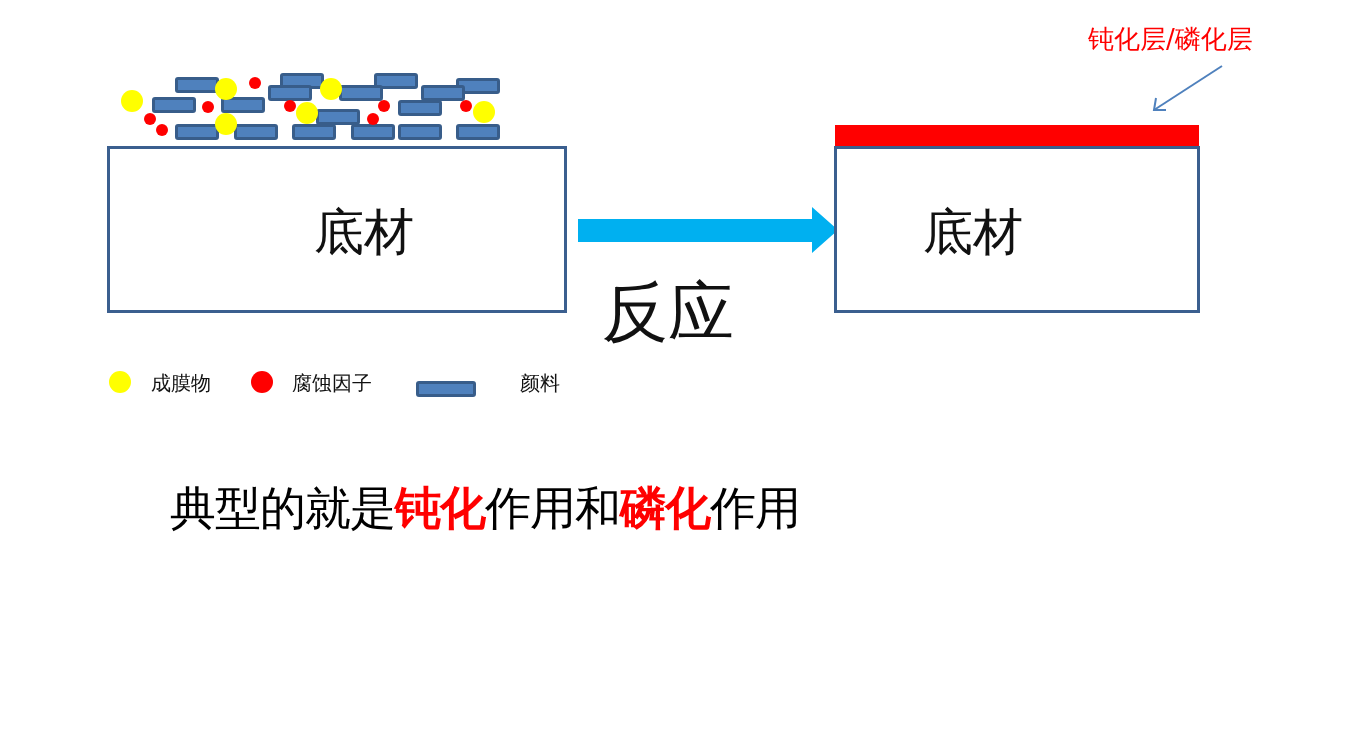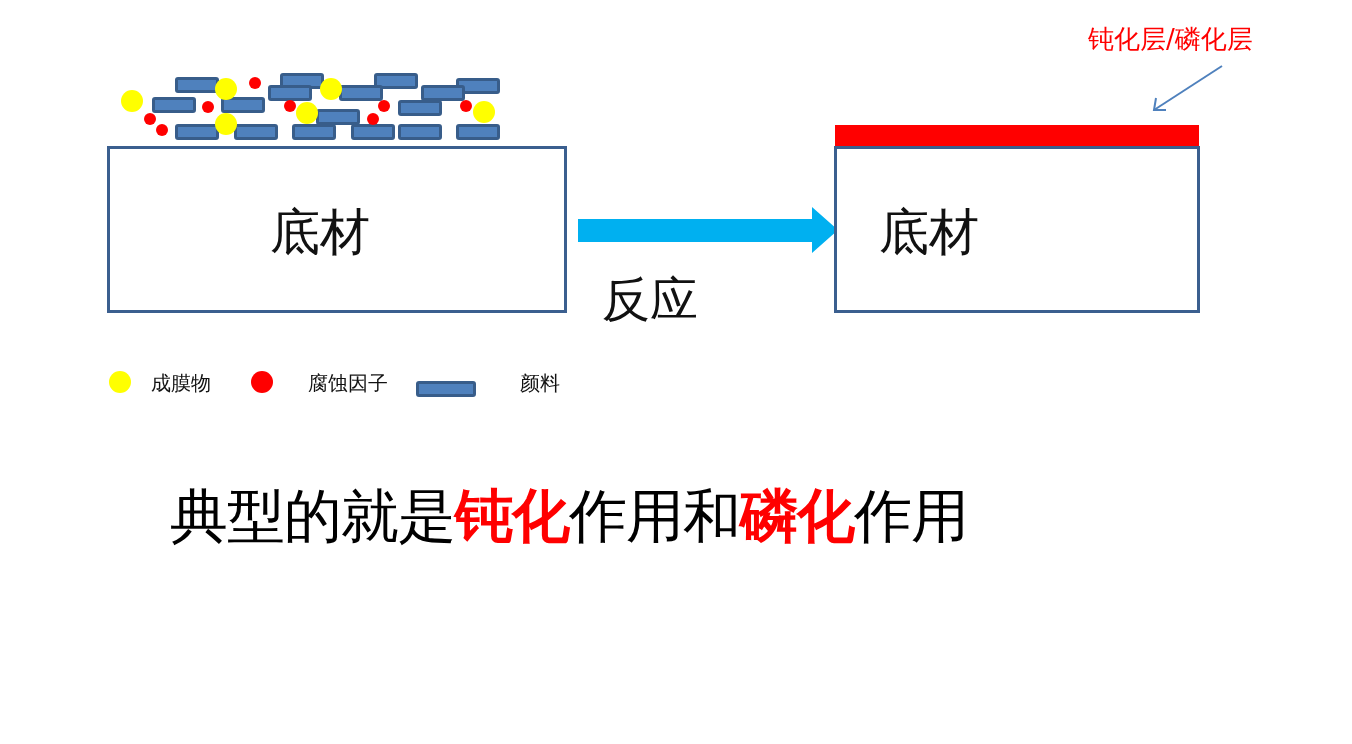--- a/index.html
+++ b/index.html
@@ -1,26 +1,26 @@
 <!DOCTYPE html>
 <html><head>
   <meta charset="utf-8">
   <style>
     html, body { margin: 0; padding: 0; background: #ffffff; }
     body { width: 1352px; height: 744px; position: relative; overflow: hidden;
            font-family: "DejaVu Sans", sans-serif; }
     .abs { position: absolute; }
     .box { position: absolute; border: 3px solid #3b5f8f; box-sizing: border-box; background: #fff; }
-    .box-label { position: absolute; font-family: Liberation Sans, sans-serif; font-size: 50px; color: #111; white-space: nowrap; }
+    .box-label { position: absolute; font-family: Liberation Sans, sans-serif; font-size: 50px; color: #111; white-space: nowrap; margin-left: 44px; }
     .pigment { position: absolute; width: 38px; height: 10px; background: #4f81bd; border: 3px solid #385d8a;
                border-radius: 3px; box-sizing: content-box; transform: translate(-22px, -8px); }
     .yellow { position: absolute; width: 22px; height: 22px; border-radius: 50%; background: #ffff00; transform: translate(-11px, -11px); }
     .red { position: absolute; width: 12px; height: 12px; border-radius: 50%; background: #ff0000; transform: translate(-6px, -6px); }
     .legend-text { position: absolute; font-size: 20px; color: #111; white-space: nowrap; }
-    .caption { position: absolute; left: 170px; top: 478px; font-size: 58px; color: #000; white-space: nowrap; letter-spacing: -1px; }
+    .caption { position: absolute; left: 170px; top: 478px; font-size: 46px; color: #000; white-space: nowrap; letter-spacing: -1px; }
     .caption .hl { color: #ff0000; font-weight: bold; }
     .callout { position: absolute; left: 1088px; top: 22px; font-size: 26px; color: #ff0000; white-space: nowrap; }
   </style>
 </head>
 <body>
 
 <div id="particles">
     <div class="pigment" style="left: 197px; top: 85px;"></div>
     <div class="pigment" style="left: 302px; top: 81px;"></div>
     <div class="pigment" style="left: 396px; top: 81px;"></div>
@@ -54,35 +54,35 @@
     <div class="red" style="left: 466px; top: 106px;"></div>
   </div>
 
 <div class="box" style="left:107px; top:146px; width:460px; height:167px;">
   <span class="box-label" style="left:160px; top:50px;">底材</span>
 </div>
 
 <svg class="abs" style="left:576px; top:205px;" width="264" height="52" viewBox="0 0 264 52">
   <polygon points="2,14 236,14 236,2 262,25 236,48 236,37 2,37" fill="#00b0f0"></polygon>
 </svg>
-<span class="abs" style="left:602px; top:268px; font-family:'DejaVu Serif', serif; font-size:48px; color:#111; white-space:nowrap;">反应</span>
+<span class="abs" style="left:602px; top:268px; font-family:'DejaVu Serif', serif; font-size:66px; color:#111; white-space:nowrap;">反应</span>
 
 <div class="abs" style="left:835px; top:125px; width:364px; height:22px; background:#ff0000;"></div>
 <div class="box" style="left:834px; top:146px; width:366px; height:167px;">
   <span class="box-label" style="left:42px; top:50px;">底材</span>
 </div>
 
 <span class="callout">钝化层/磷化层</span>
 <svg class="abs" style="left:1148px; top:62px;" width="80" height="54" viewBox="0 0 80 54">
   <line x1="74" y1="4" x2="6" y2="48" stroke="#4f81bd" stroke-width="2"></line>
   <polyline points="8,36 6,48 18,48" fill="none" stroke="#4f81bd" stroke-width="2"></polyline>
 </svg>
 
 <div class="yellow" style="left:120px; top:382px;"></div>
 <span class="legend-text" style="left:151px; top:370px;">成膜物</span>
 <div class="red" style="left:262px; top:382px; width:22px; height:22px; transform:translate(-11px,-11px);"></div>
-<span class="legend-text" style="left:308px; top:370px;text-align:center;">腐蚀因子</span>
+<span class="legend-text" style="left:292px; top:370px;text-align:center;">腐蚀因子</span>
 <div class="pigment" style="left:438px; top:389px; width:54px;"></div>
 <span class="legend-text" style="left:520px; top:370px;">颜料</span>
 
 <div class="caption">
   <span>典型的就是</span><span class="hl">钝化</span><span>作用和</span><span class="hl">磷化</span><span>作用</span>
 </div>
 
 </body></html>

